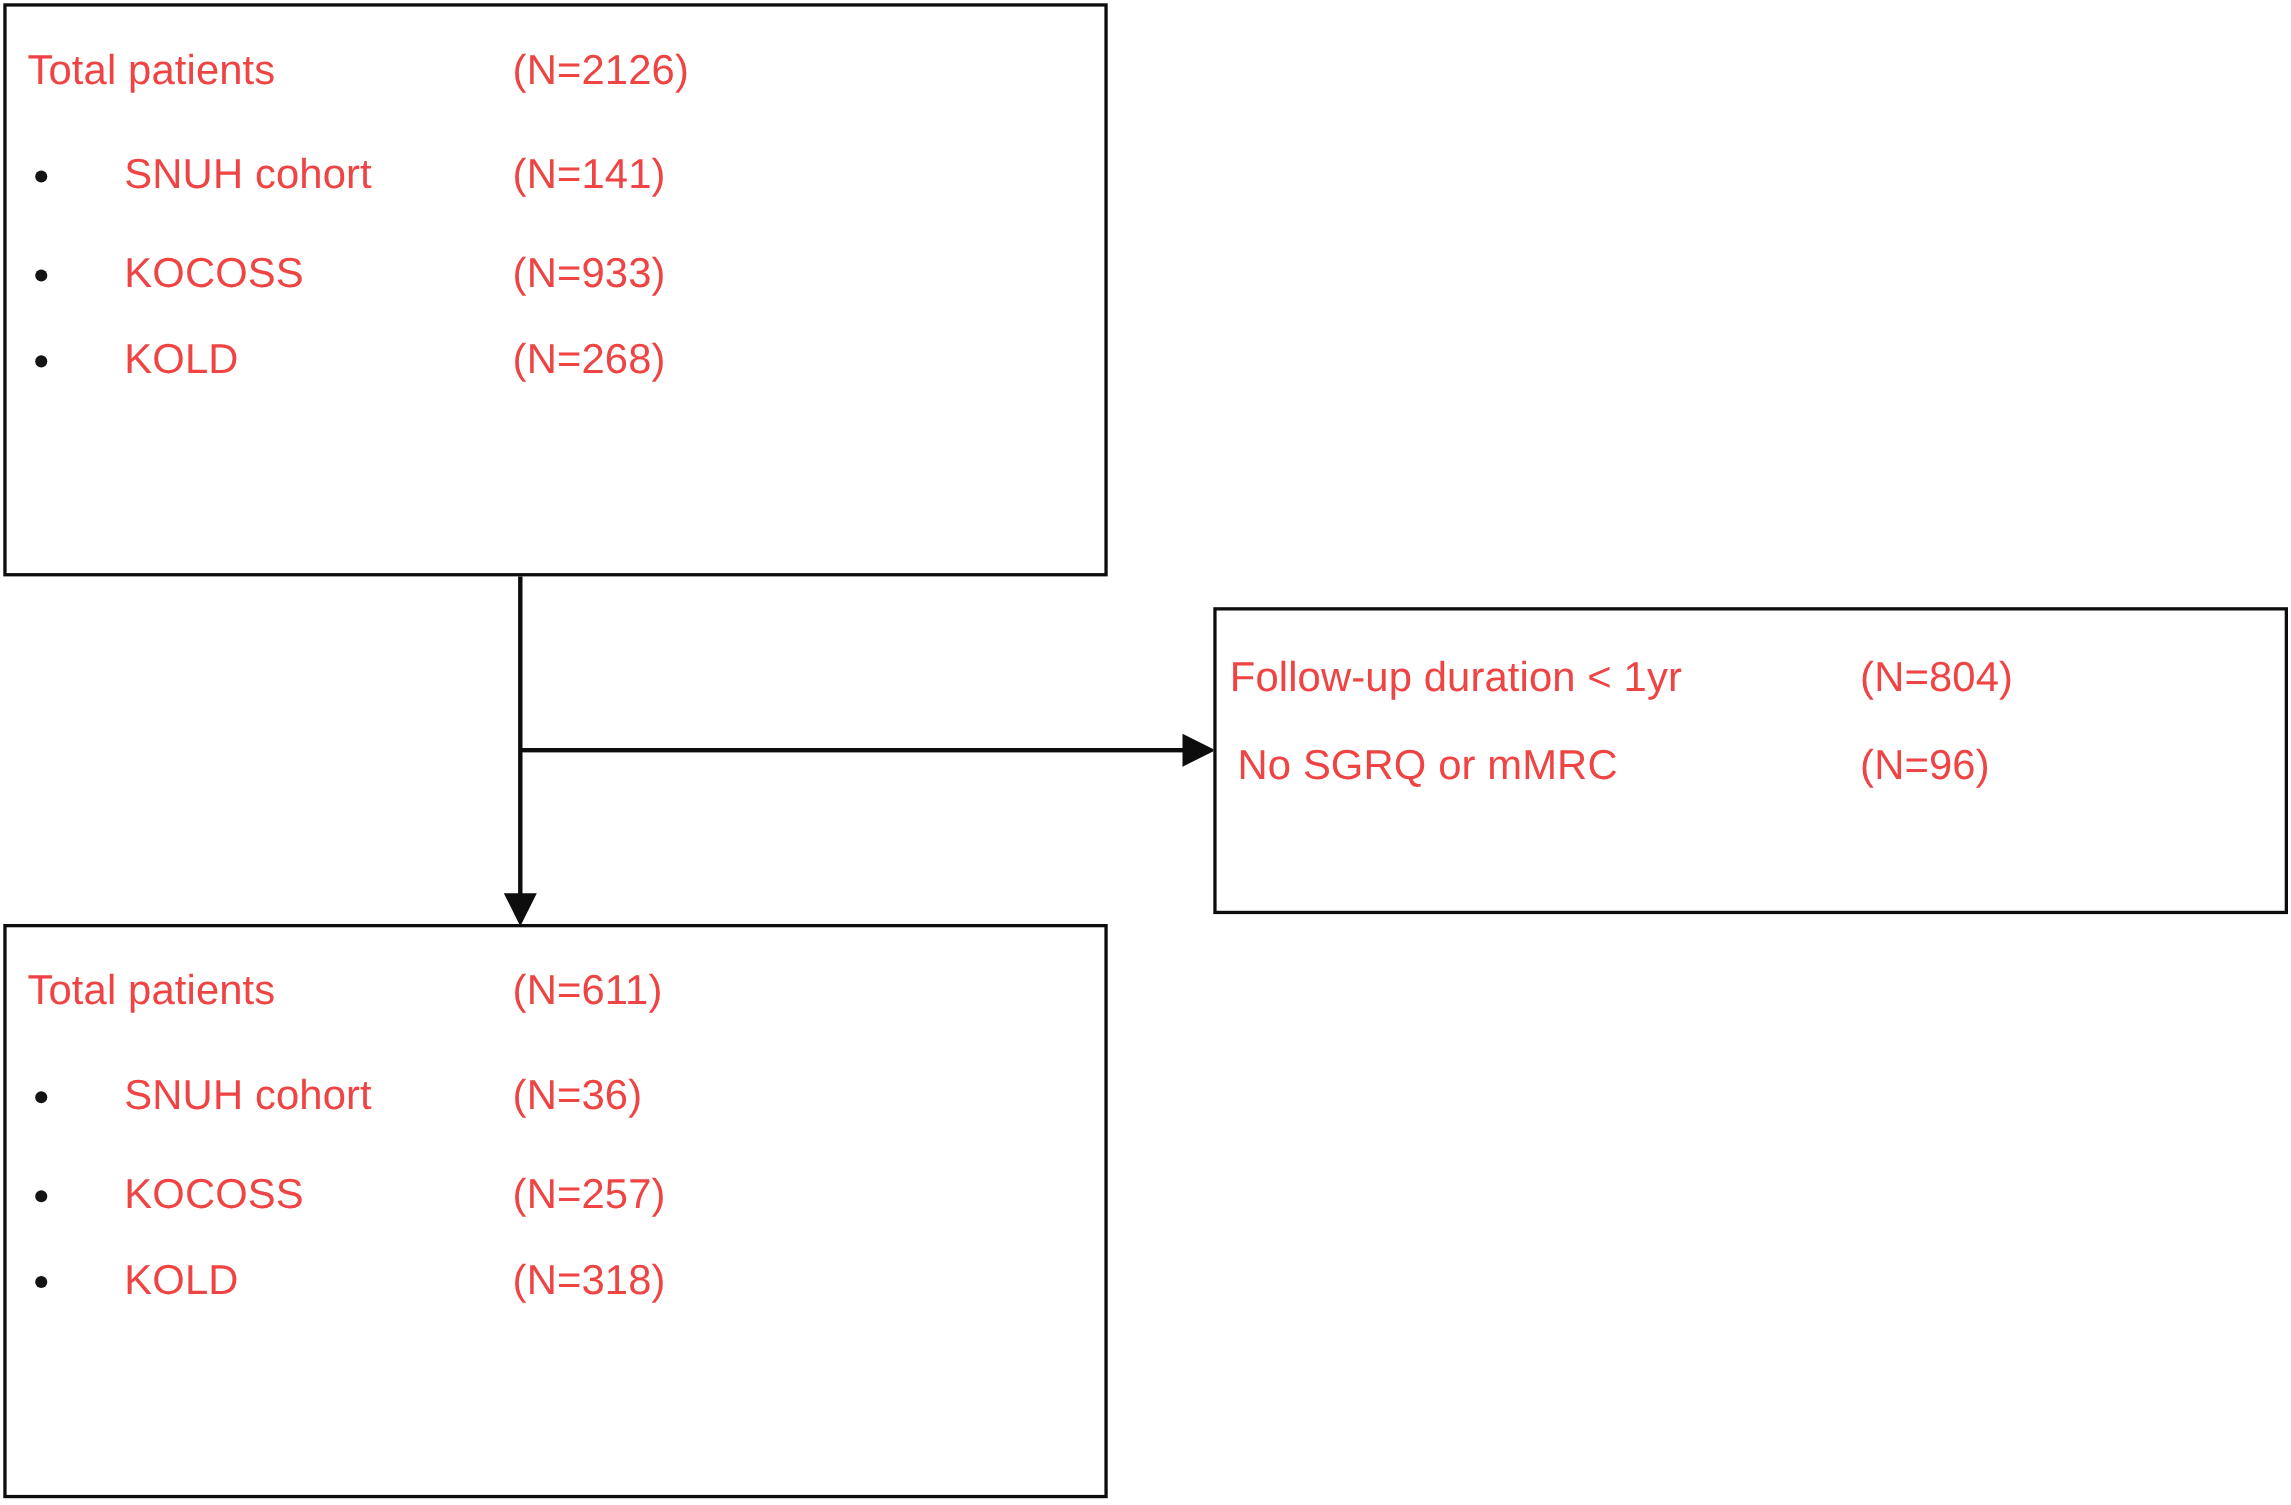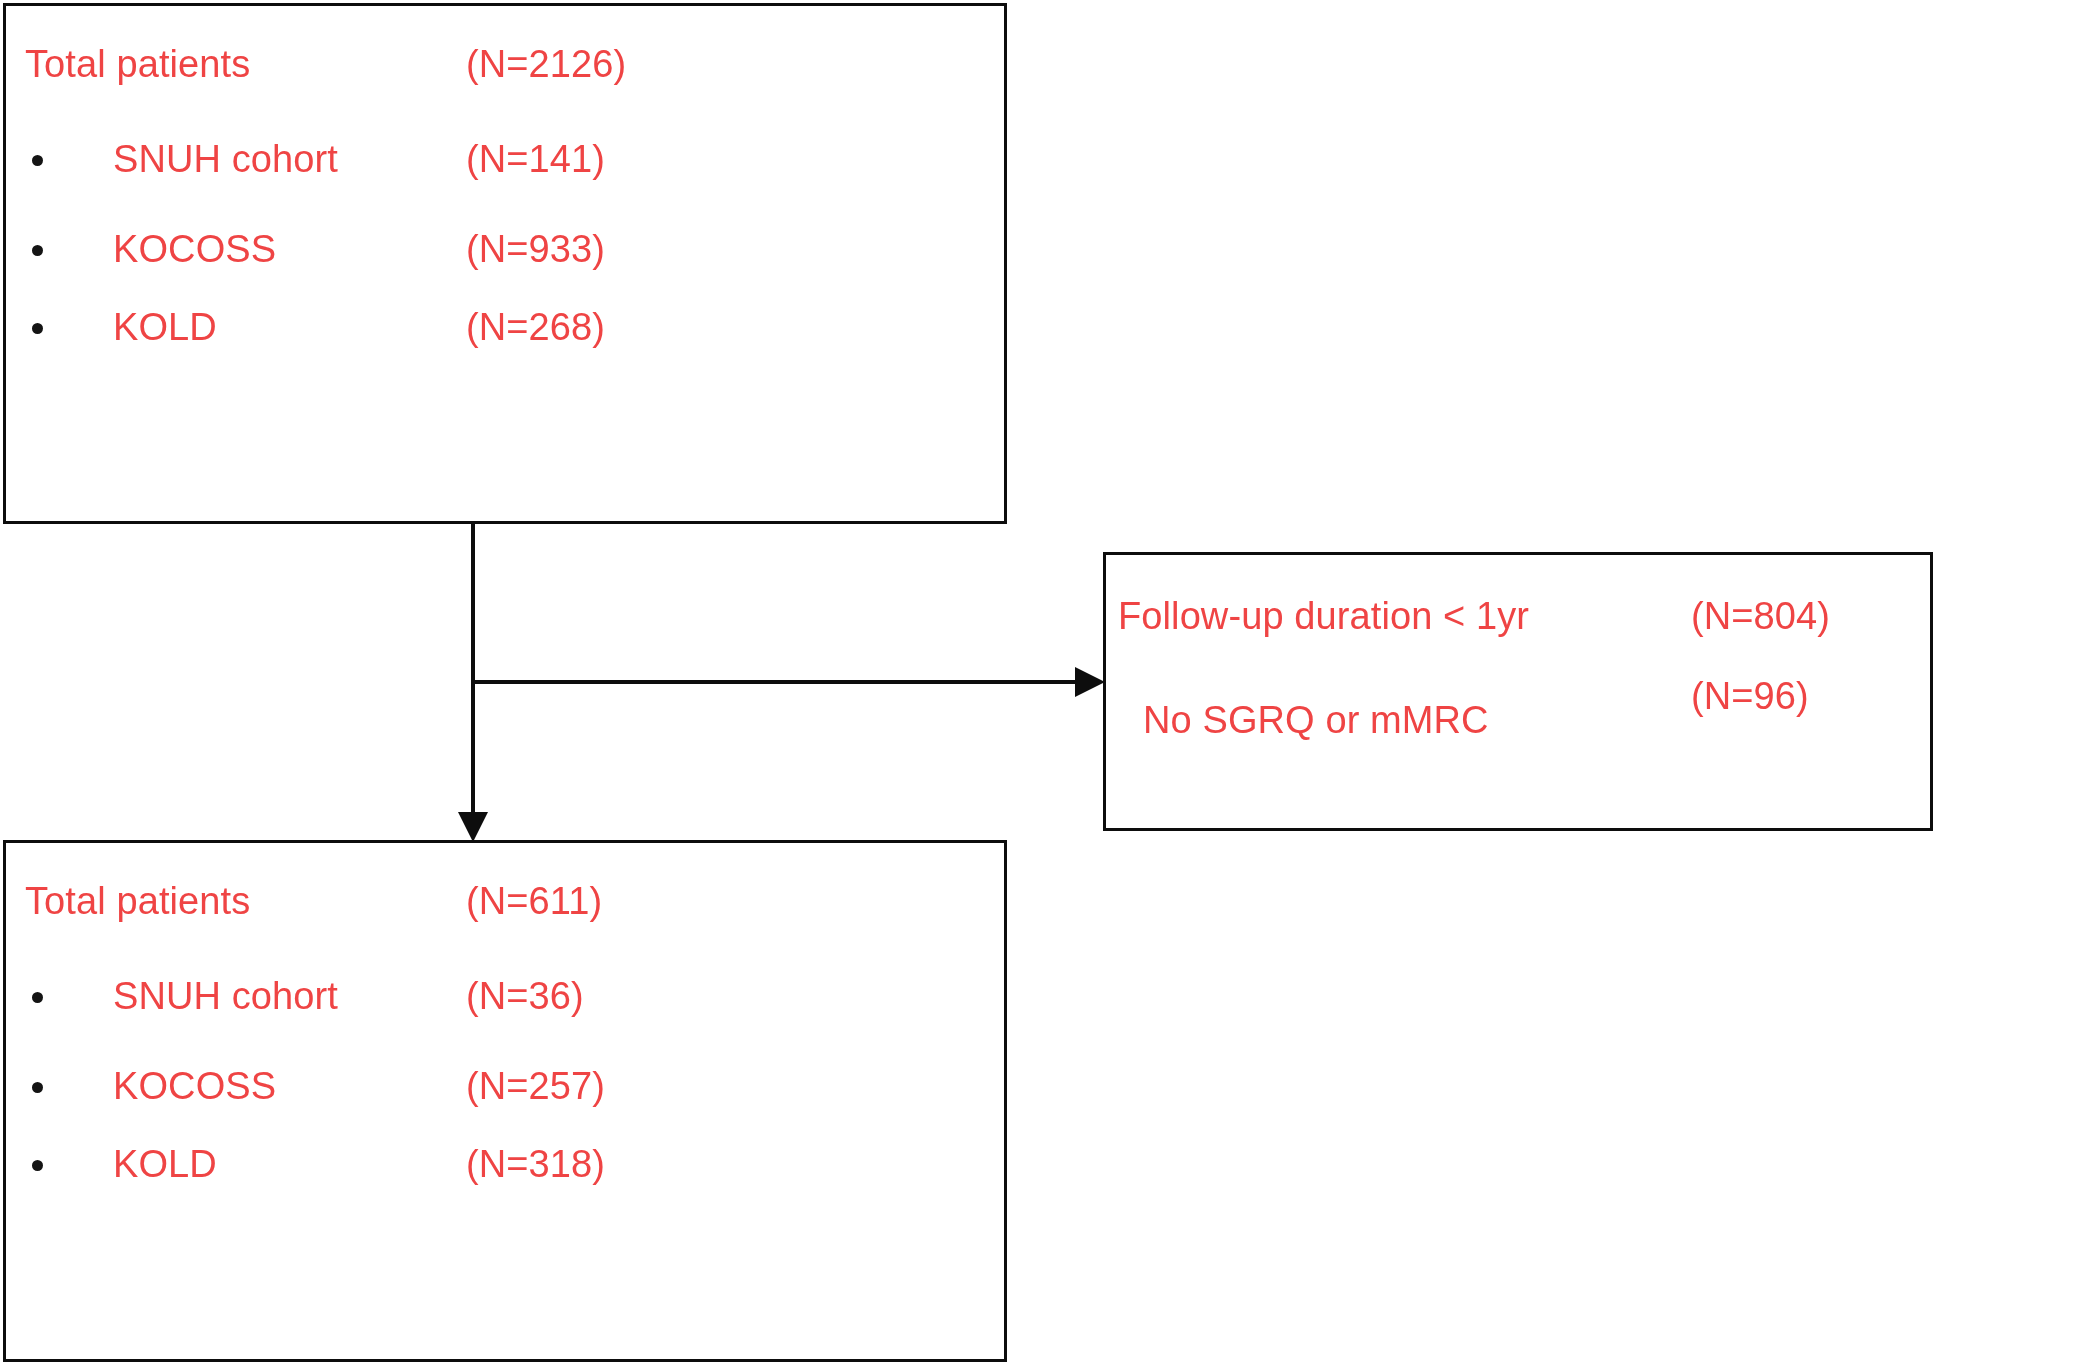--- a/index.html
+++ b/index.html
@@ -16,21 +16,21 @@
     color: #ef4444;
     overflow: hidden;
   }
   .box {
     position: absolute;
     box-sizing: border-box;
     border: 3px solid #0d0d0d;
     background: #ffffff;
   }
   #box-total-screened { left: 3px;    top: 3px;    width: 1004px; height: 521px; }
-  #box-excluded       { left: 1103px; top: 552px;  width: 830px;  height: 279px; }
+  #box-excluded       { left: 1103px; top: 552px;  width: 977px;  height: 279px; }
   #box-total-included { left: 3px;    top: 840px;  width: 1004px; height: 522px; }
 
   .row {
     position: absolute;
     left: 0;
     width: 100%;
     height: 46px;
     display: block;
   }
   .row .label,
@@ -51,21 +51,21 @@
     left: 26px;
     top: 19px;
     width: 11px;
     height: 11px;
     border-radius: 50%;
     background: #141414;
   }
   
   .excl-row .label { left: 12px; }
   .excl-row .count { left: 585px; }
-  .excl-row.indented .label { left: 37px; margin-top: 24px; }
+  .excl-row.indented .label { left: 19px; }
 
   
   .r0 { top: 35px;  }
   .r1 { top: 130px; padding-left: 18px; }
   .r2 { top: 220px; }
   .r3 { top: 298px; }
   
   .e0 { top: 38px;  }
   .e1 { top: 118px; }
 

